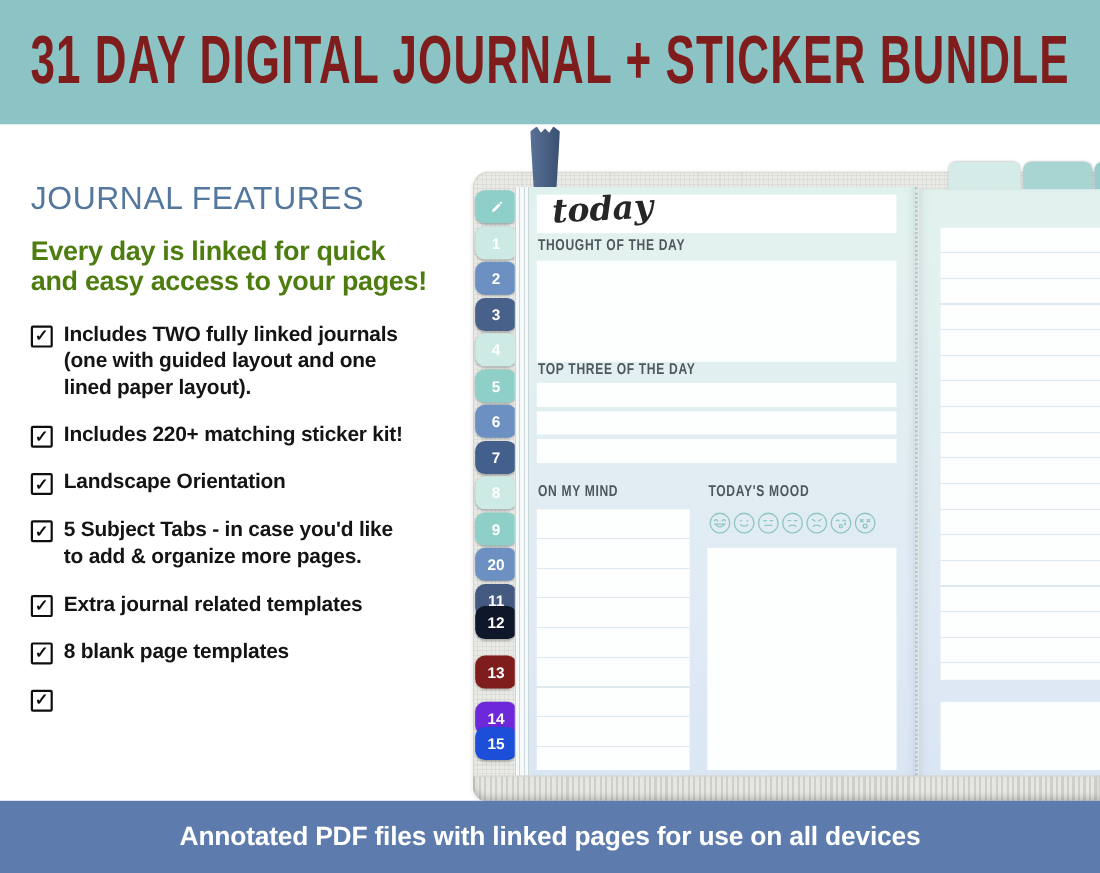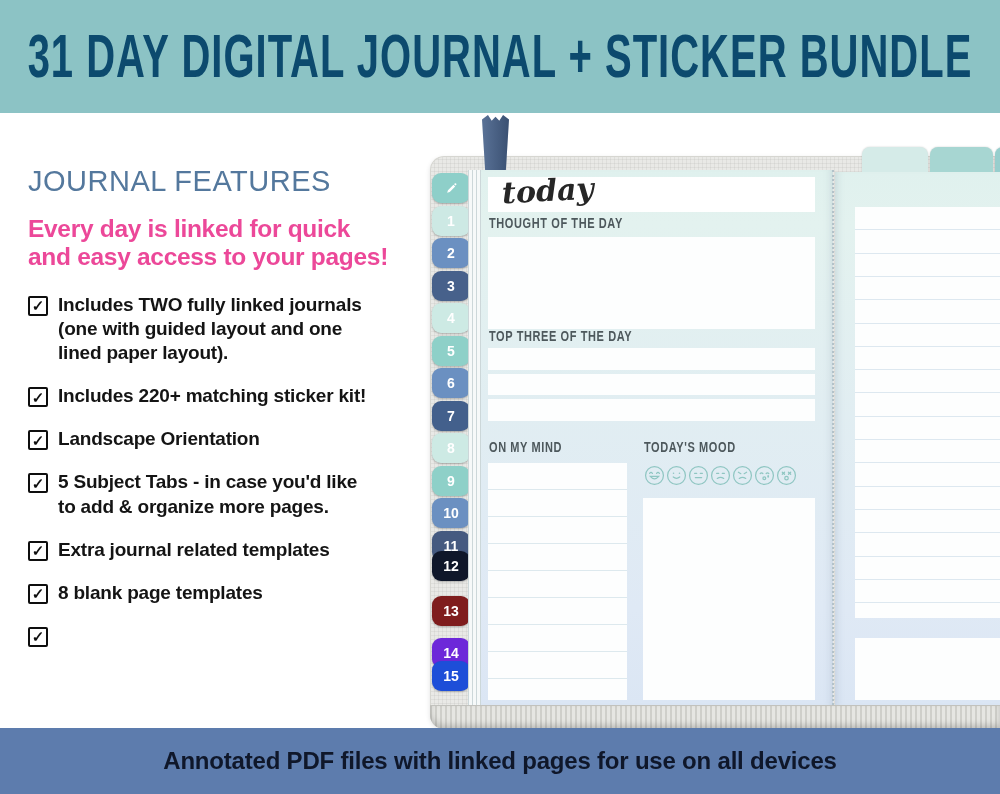--- a/index.html
+++ b/index.html
@@ -12,21 +12,21 @@
   .top-banner .btext{font-weight:bold;font-size:40px;letter-spacing:1px;
     transform:scaleY(1.55);white-space:nowrap;}
   .bottom-banner{position:absolute;left:0;top:728px;width:1000px;height:66px;
     display:flex;align-items:center;justify-content:center;}
   .bottom-banner .btext{font-weight:bold;font-size:24px;letter-spacing:-0.2px;white-space:nowrap;}
 
   
   .features{position:absolute;left:28px;top:165px;width:402px;}
   .features h1{margin:0;font-size:29px;font-weight:normal;letter-spacing:.5px;}
   .intro{margin-top:17px;font-size:24.5px;font-weight:bold;line-height:1.16;
-    letter-spacing:-0.3px;color:#ec4899;white-space:pre-line;}
+    letter-spacing:-0.3px;color:#4d7c0f;white-space:pre-line;}
   .feature-list{margin-top:21px;}
   .feature-item{display:flex;gap:10px;margin-bottom:19px;align-items:flex-start;}
   .cb{flex:0 0 auto;width:16px;height:16px;margin-top:3px;border:2.5px solid #0e0e0e;
     border-radius:2px;display:inline-flex;align-items:center;justify-content:center;
     font-size:15px;font-weight:bold;color:#0e0e0e;line-height:1;}
   .ftext{font-size:19px;font-weight:bold;line-height:1.27;letter-spacing:-0.2px;
     color:#141414;white-space:pre-line;}
 
   
   .journal{position:absolute;left:425px;top:115px;width:575px;height:613px;overflow:hidden;}
@@ -74,21 +74,21 @@
   .mood-box{left:162px;top:328px;width:172px;height:202px;}
 
   
   .rlined{left:20px;top:35px;width:160px;height:411px;
     background-image:repeating-linear-gradient(180deg,transparent 0 22.3px,#dde8f0 22.3px 23.3px);}
   .rbox{left:20px;top:466px;width:160px;height:62px;}
 </style>
 </head>
 <body>
 
-<header class="top-banner" style="background: rgb(140, 195, 197); color: #0c4a6e;">
+<header class="top-banner" style="background: rgb(140, 195, 197); color: #7f1d1d;">
   <div class="btext">31 DAY DIGITAL JOURNAL + STICKER BUNDLE</div>
 </header>
 
 <section class="features">
   <h1 style="color: rgb(84, 120, 157);">JOURNAL FEATURES</h1>
   <div class="intro">Every day is linked for quick
 and easy access to your pages!</div>
   <div class="feature-list" id="feature-list">
       <div class="feature-item">
         <span class="cb">✓</span>
@@ -139,21 +139,21 @@
       </div>
       <div class="side-tab" style="background: rgb(205, 233, 228); top: 32.5px;">1</div>
       <div class="side-tab" style="background: rgb(107, 144, 193); top: 65px;">2</div>
       <div class="side-tab" style="background: rgb(71, 97, 139); top: 97.5px;">3</div>
       <div class="side-tab" style="background: rgb(205, 234, 228); top: 130px;">4</div>
       <div class="side-tab" style="background: rgb(142, 208, 200); top: 162.5px;">5</div>
       <div class="side-tab" style="background: rgb(107, 144, 193); top: 195px;">6</div>
       <div class="side-tab" style="background: rgb(67, 96, 140); top: 227.5px;">7</div>
       <div class="side-tab" style="background: rgb(205, 234, 228); top: 260px;">8</div>
       <div class="side-tab" style="background: rgb(142, 208, 200); top: 292.5px;">9</div>
-      <div class="side-tab" style="background: rgb(107, 144, 193); top: 325px;">10</div>
+      <div class="side-tab" style="background: rgb(107, 144, 193); top: 325px;">20</div>
       <div class="side-tab" style="background: rgb(69, 90, 128); top: 357.5px;">11</div>
       <div class="side-tab" style="background: #0f172a; top: 378px;">12</div>
       <div class="side-tab" style="background: #7f1d1d; top: 422.5px;">13</div>
       <div class="side-tab" style="background: #6d28d9; top: 465px;">14</div>
       <div class="side-tab" style="background: #1d4ed8; top: 487.5px;">15</div>
     </div>
   <div class="page-stack"></div>
 
   <div class="page left-page">
     <div class="today-bar">
@@ -252,15 +252,15 @@
   <div class="gutter"></div>
 
   <div class="page right-page">
     <div class="wbox rlined"></div>
     <div class="wbox rbox"></div>
   </div>
 
   <div class="cover-bottom"></div>
 </section>
 
-<footer class="bottom-banner" style="background: rgb(93, 124, 173); color: #0f172a;">
+<footer class="bottom-banner" style="background: rgb(93, 124, 173); color: #ffffff;">
   <div class="btext">Annotated PDF files with linked pages for use on all devices</div>
 </footer>
 
 </body></html>

